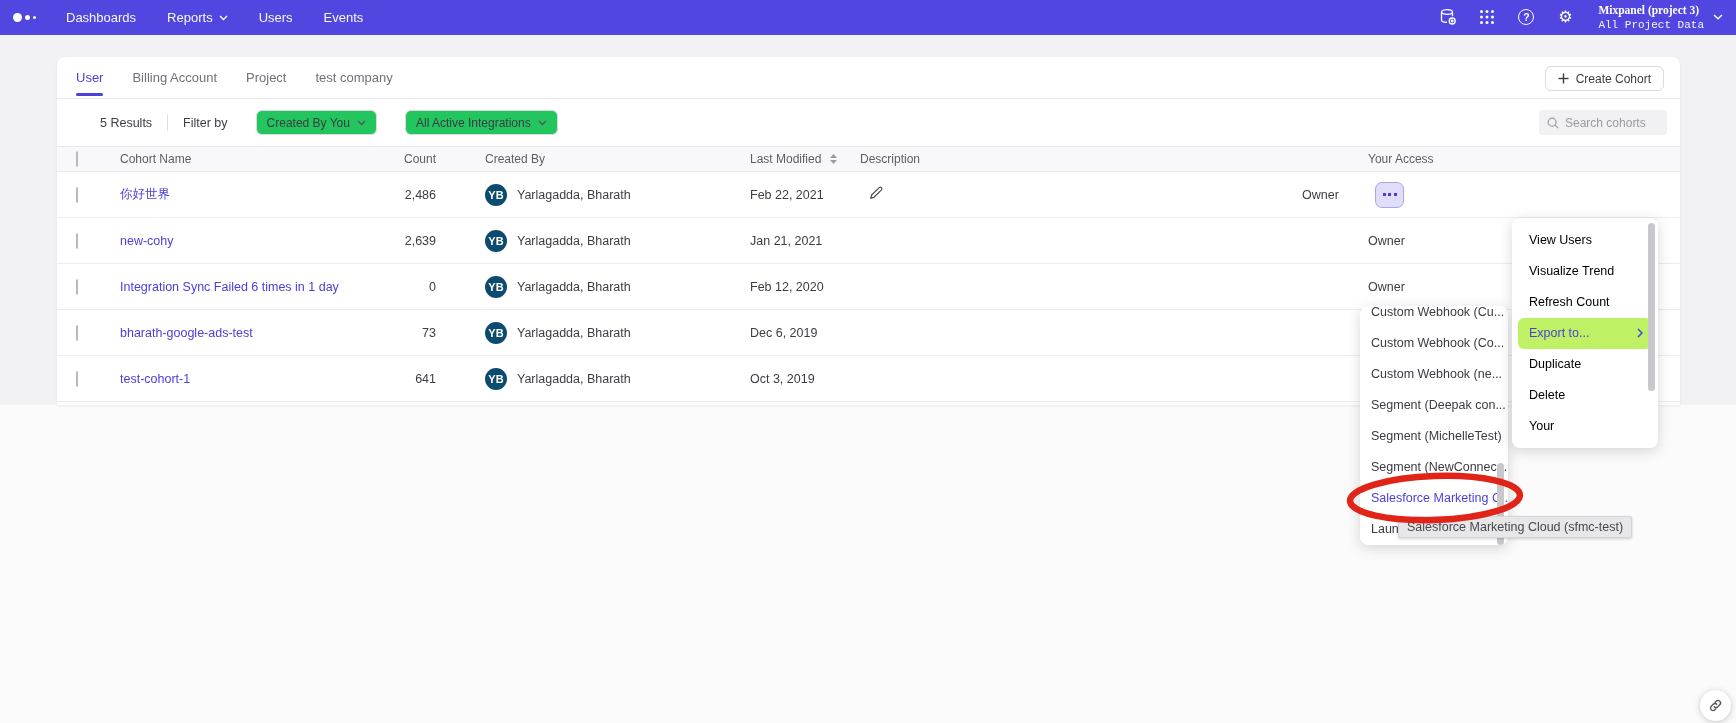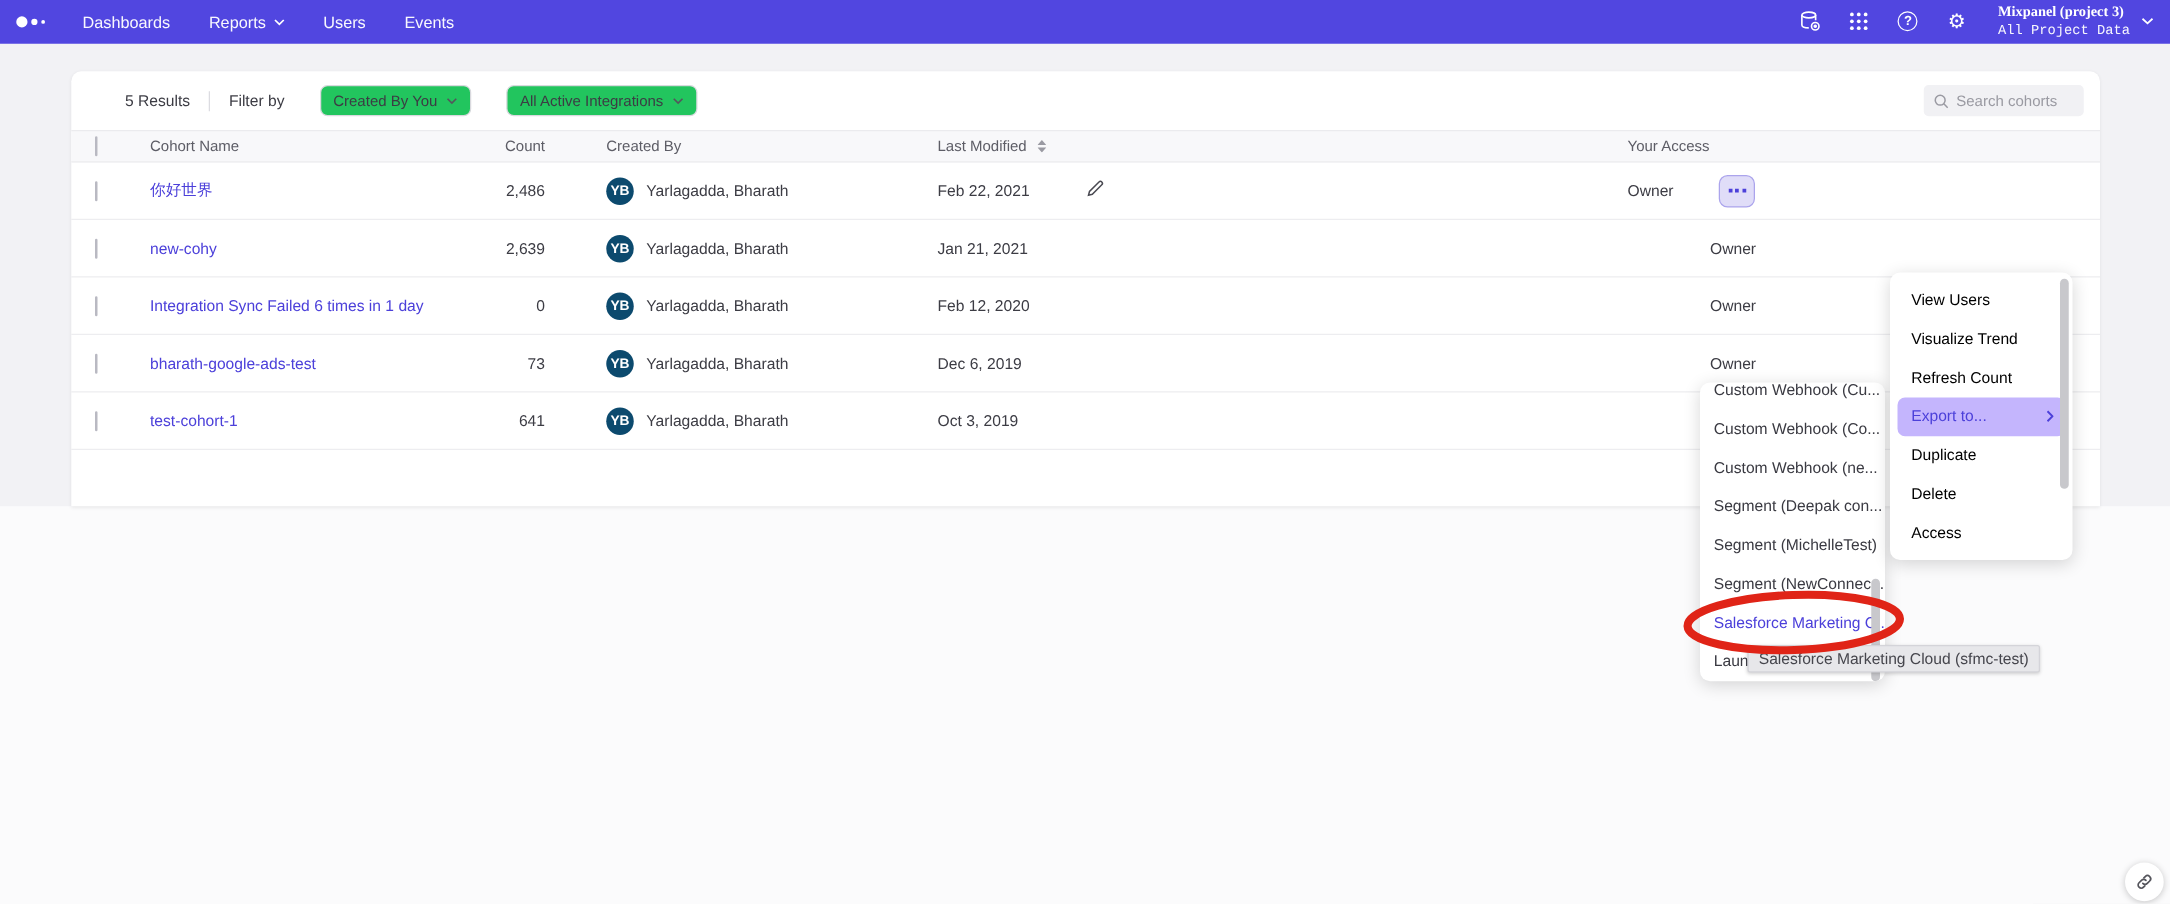--- a/index.html
+++ b/index.html
@@ -86,21 +86,21 @@
     display:flex; align-items:center; justify-content:center; gap:2.5px;
   }
   .more-btn i { width:3px; height:3px; background:#4c40da; display:block; }
   
   .ctx-menu {
     position:absolute; left:1512px; top:218px; width:146px; height:230px;
     background:#fff; border-radius:8px; box-shadow:0 3px 14px rgba(0,0,0,.16);
     z-index:50; padding-top:7px;
   }
   .ctx-item { height:31px; line-height:31px; padding-left:17px; font-size:12.5px; color:#000000; cursor:pointer; white-space:nowrap; }
-  .ctx-item.hl { margin:0 6px; padding-left:11px; background:#c4b5fd; border-radius:6px; color:#4c40da; position:relative; }
+  .ctx-item.hl { margin:0 6px; padding-left:11px; background:#bef264; border-radius:6px; color:#4c40da; position:relative; }
   .ctx-item.hl svg { position:absolute; right:9px; top:10px; }
   .ctx-scroll { position:absolute; right:3px; top:5px; width:7px; height:168px; background:#c8c8cc; border-radius:4px; cursor:pointer; }
   
   .sub-menu {
     position:absolute; left:1360px; top:306px; width:148px; height:239px;
     background:#fff; border-radius:8px; box-shadow:0 3px 14px rgba(0,0,0,.16);
     z-index:45; overflow:hidden;
   }
   .sub-list { margin-top:-9px; }
   .sub-item { height:31px; line-height:31px; padding-left:11px; font-size:12.5px; color:#3a3a42; cursor:pointer; white-space:nowrap; overflow:hidden; }
@@ -184,20 +184,33 @@
           <polyline points="1,1 5,4.7 9,1" fill="none" stroke="#fff" stroke-width="1.4"></polyline>
         </svg>
     </span>
   </div>
 </header>
 
 <div class="page-band"></div>
 
 <main class="card">
 
+  <div class="tabs-row">
+    <span class="tab active"><span>User</span></span>
+    <span class="tab"><span>Billing Account</span></span>
+    <span class="tab"><span>Project</span></span>
+    <span class="tab"><span>test company</span></span>
+    <button class="create-btn">
+      <svg width="11" height="11" viewBox="0 0 11 11">
+          <line x1="5.5" y1="0.5" x2="5.5" y2="10.5" stroke="#3c3c44" stroke-width="1.4"></line>
+          <line x1="0.5" y1="5.5" x2="10.5" y2="5.5" stroke="#3c3c44" stroke-width="1.4"></line>
+        </svg>
+      <span>Create Cohort</span>
+    </button>
+  </div>
 
   <div class="filter-row">
     <span>5 Results</span>
     <span class="v-div"></span>
     <span>Filter by</span>
     <button class="dropdown-btn">
       <span>Created By You</span>
       <svg width="9" height="6" viewBox="0 0 9 6">
           <polyline points="1,1 4.5,4.5 8,1" fill="none" stroke="#55555c" stroke-width="1.3"></polyline>
         </svg>
@@ -222,20 +235,21 @@
     <span>Cohort Name</span>
     <span class="cell-count">Count</span>
     <span class="cell-created" style="gap:0;">Created By</span>
     <span>
       <span>Last Modified</span>
       <svg class="sort-glyph" width="7" height="10" viewBox="0 0 7 10">
           <polygon points="3.5,0 7,4 0,4" fill="#9a9aa2"></polygon>
           <polygon points="3.5,10 0,6 7,6" fill="#9a9aa2"></polygon>
         </svg>
     </span>
+    <span>Description</span>
     <span></span>
     <span>Your Access</span>
     <span></span>
   </div>
 
   <div class="trow grid-cols">
     <span class="cell-check"><span class="checkbox"></span></span>
     <span class="cohort-link">你好世界</span>
     <span class="cell-count">2,486</span>
     <span class="cell-created">
@@ -324,21 +338,21 @@
   <div class="ctx-item">Visualize Trend</div>
   <div class="ctx-item">Refresh Count</div>
   <div class="ctx-item hl">
     <span>Export to...</span>
     <svg width="6" height="10" viewBox="0 0 6 10">
         <polyline points="1,1 5,5 1,9" fill="none" stroke="#4c40da" stroke-width="1.5"></polyline>
       </svg>
   </div>
   <div class="ctx-item">Duplicate</div>
   <div class="ctx-item">Delete</div>
-  <div class="ctx-item">Access</div>
+  <div class="ctx-item">Your</div>
   <div class="ctx-scroll"></div>
 </div>
 
 <div class="sub-menu">
   <div class="sub-list">
     <div class="sub-item">Custom Webhook (Cu...</div>
     <div class="sub-item">Custom Webhook (Co...</div>
     <div class="sub-item">Custom Webhook (ne...</div>
     <div class="sub-item">Segment (Deepak con...</div>
     <div class="sub-item">Segment (MichelleTest)</div>

